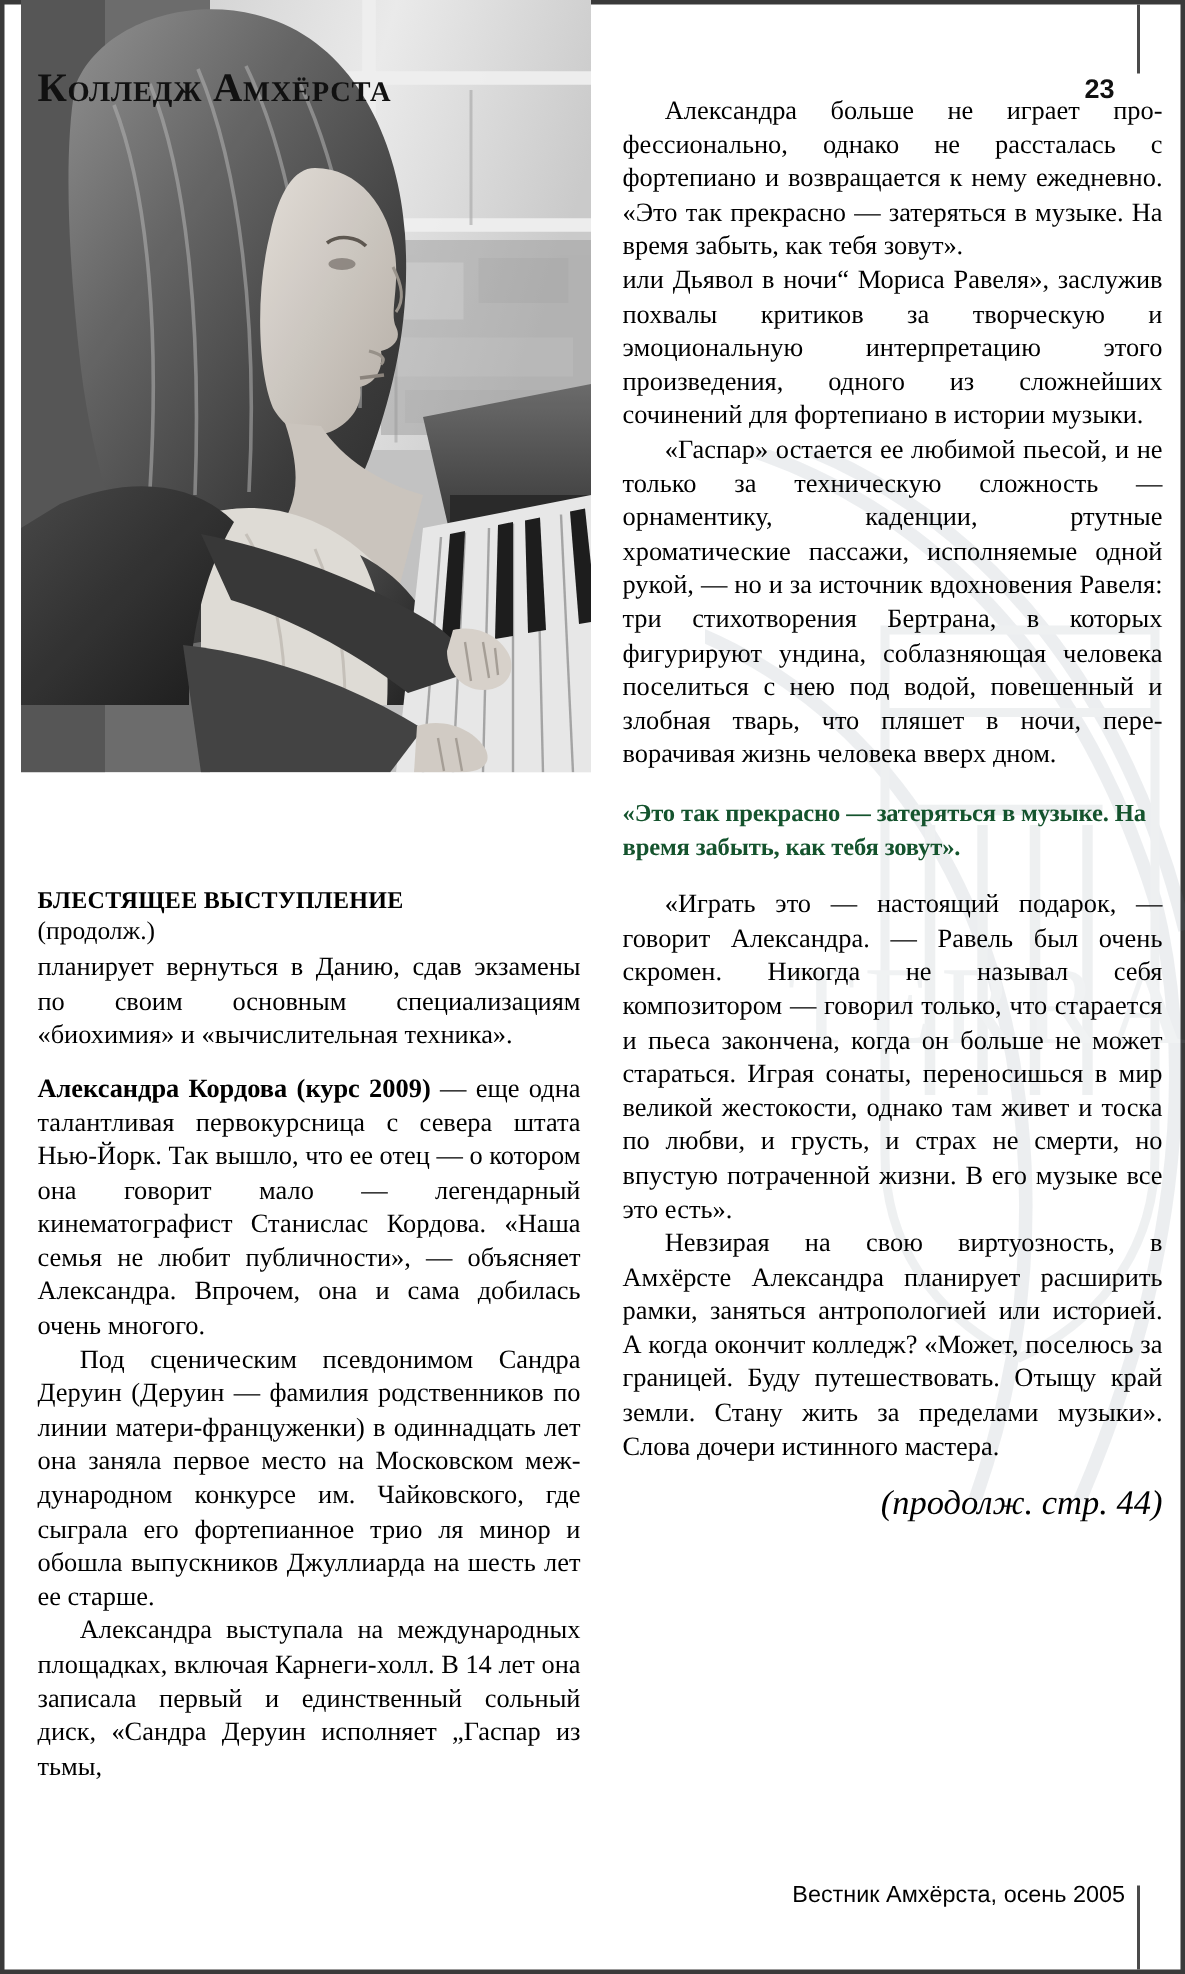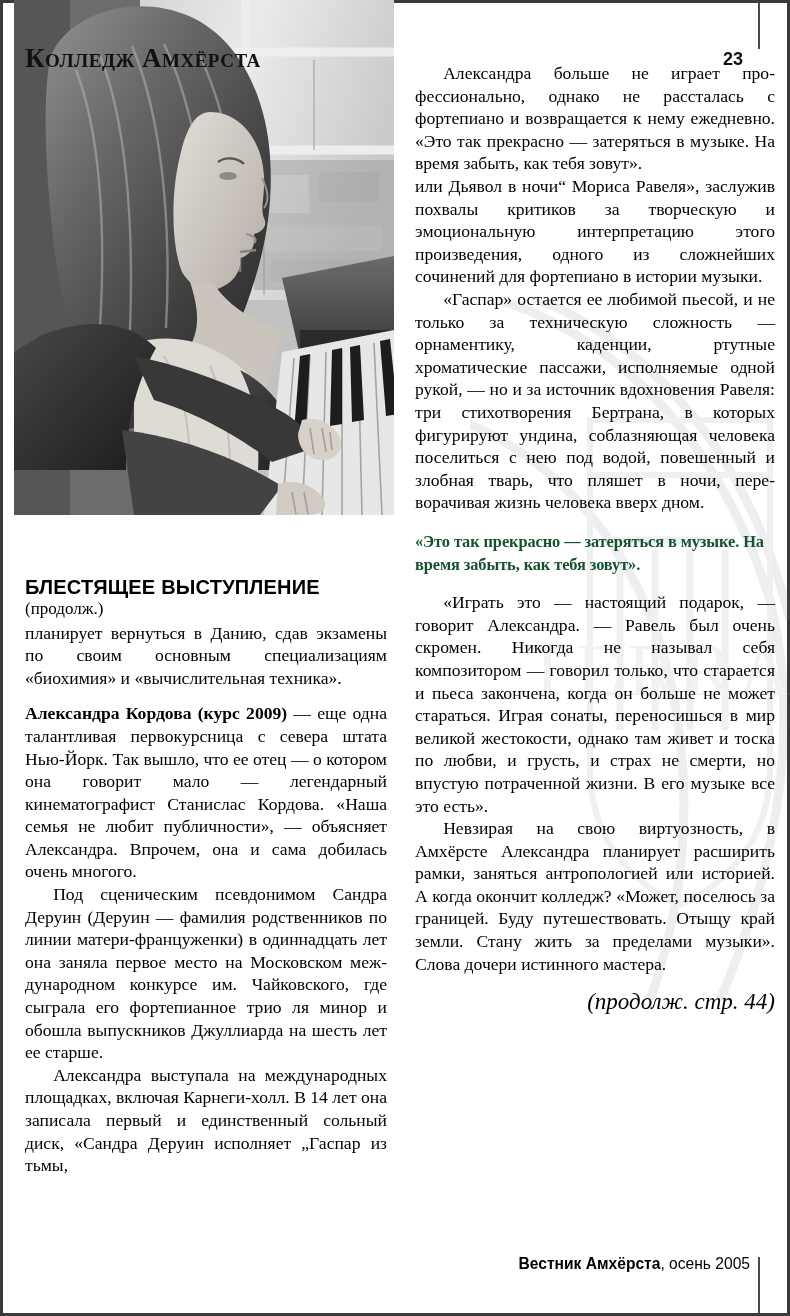--- a/index.html
+++ b/index.html
@@ -150,26 +150,26 @@
     top: 576px;
     width: 362px;
   }
   .col-right {
     left: 415px;
     top: 62px;
     width: 360px;
   }
 
   .section-head {
-    font-family: Liberation Sans, sans-serif;
-    font-weight: bold;
-    font-size: 20px;
+    font-family: Liberation Serif, serif;
+    font-weight: bold;
+    font-size: 16px;
     line-height: 1.1;
     letter-spacing: 0.2px;
-    margin: 0 0 1px 0;
+    margin: 16px 0 1px 0;
     color: #000;
   }
   .section-sub {
     font-family: "Liberation Serif", "DejaVu Serif", serif;
     font-size: 17px;
     line-height: 1.15;
     margin: 0 0 3px 0;
     color: #000;
   }
 
@@ -211,21 +211,21 @@
     position: absolute;
     left: 415px;
     top: 1255px;
     width: 335px;
     text-align: right;
     font-family: "Liberation Sans", "DejaVu Sans", sans-serif;
     font-size: 15.6px;
     color: #000;
     z-index: 5;
   }
-  .footer b { font-weight: bold; }
+  .footer b { font-weight: normal; }
   .footer .season { font-weight: normal; }
 </style>
 </head>
 <body>
 
 <div class="page">
 
   <div class="page-border-top"></div>
   <div class="page-border-bottom"></div>
   <div class="page-border-left"></div>

